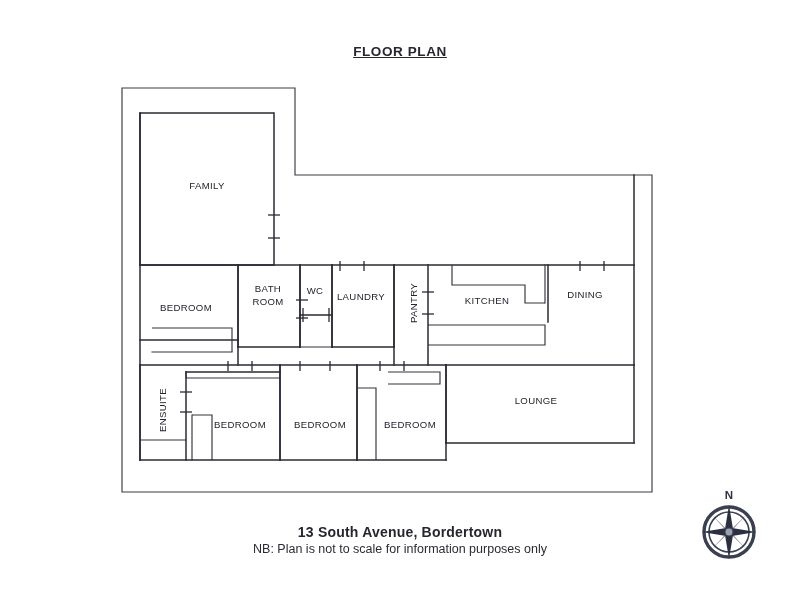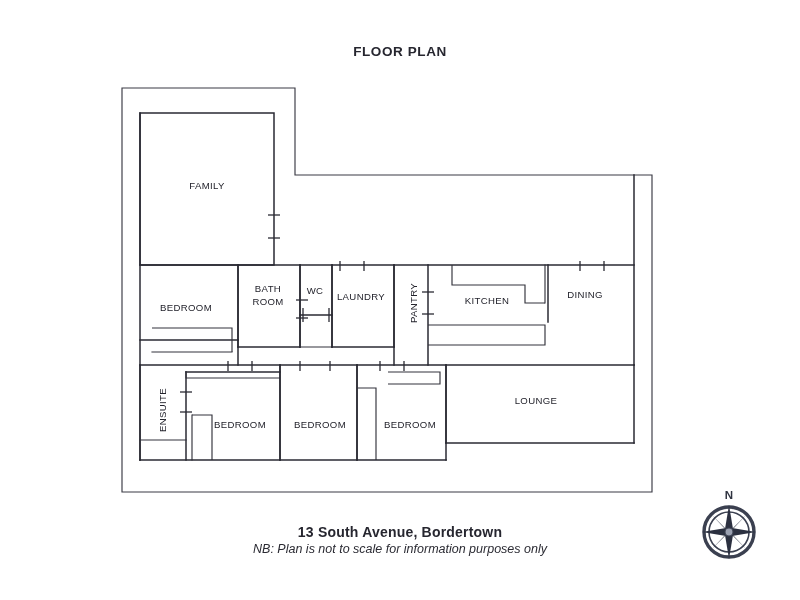--- a/index.html
+++ b/index.html
@@ -25,20 +25,21 @@
   #plan-title {
     position: absolute;
     left: 0;
     top: 44px;
     width: 800px;
     text-align: center;
     font-size: 13.5px;
     font-weight: bold;
     letter-spacing: 0.6px;
     color: #26262f;
+    text-decoration: underline;
   }
   #plan-svg {
     position: absolute;
     left: 0;
     top: 0;
   }
   #caption-block {
     position: absolute;
     left: 0;
     top: 524px;
@@ -47,21 +48,20 @@
   }
   #caption-address {
     font-size: 14px;
     font-weight: bold;
     letter-spacing: 0.2px;
     color: #26262f;
     line-height: 16px;
   }
   #caption-note {
     font-size: 12.5px;
-    font-style: italic;
     color: #2b2b33;
     line-height: 17px;
     margin-top: 1px;
   }
   #compass {
     position: absolute;
     left: 698px;
     top: 489px;
     width: 62px;
     height: 72px;

